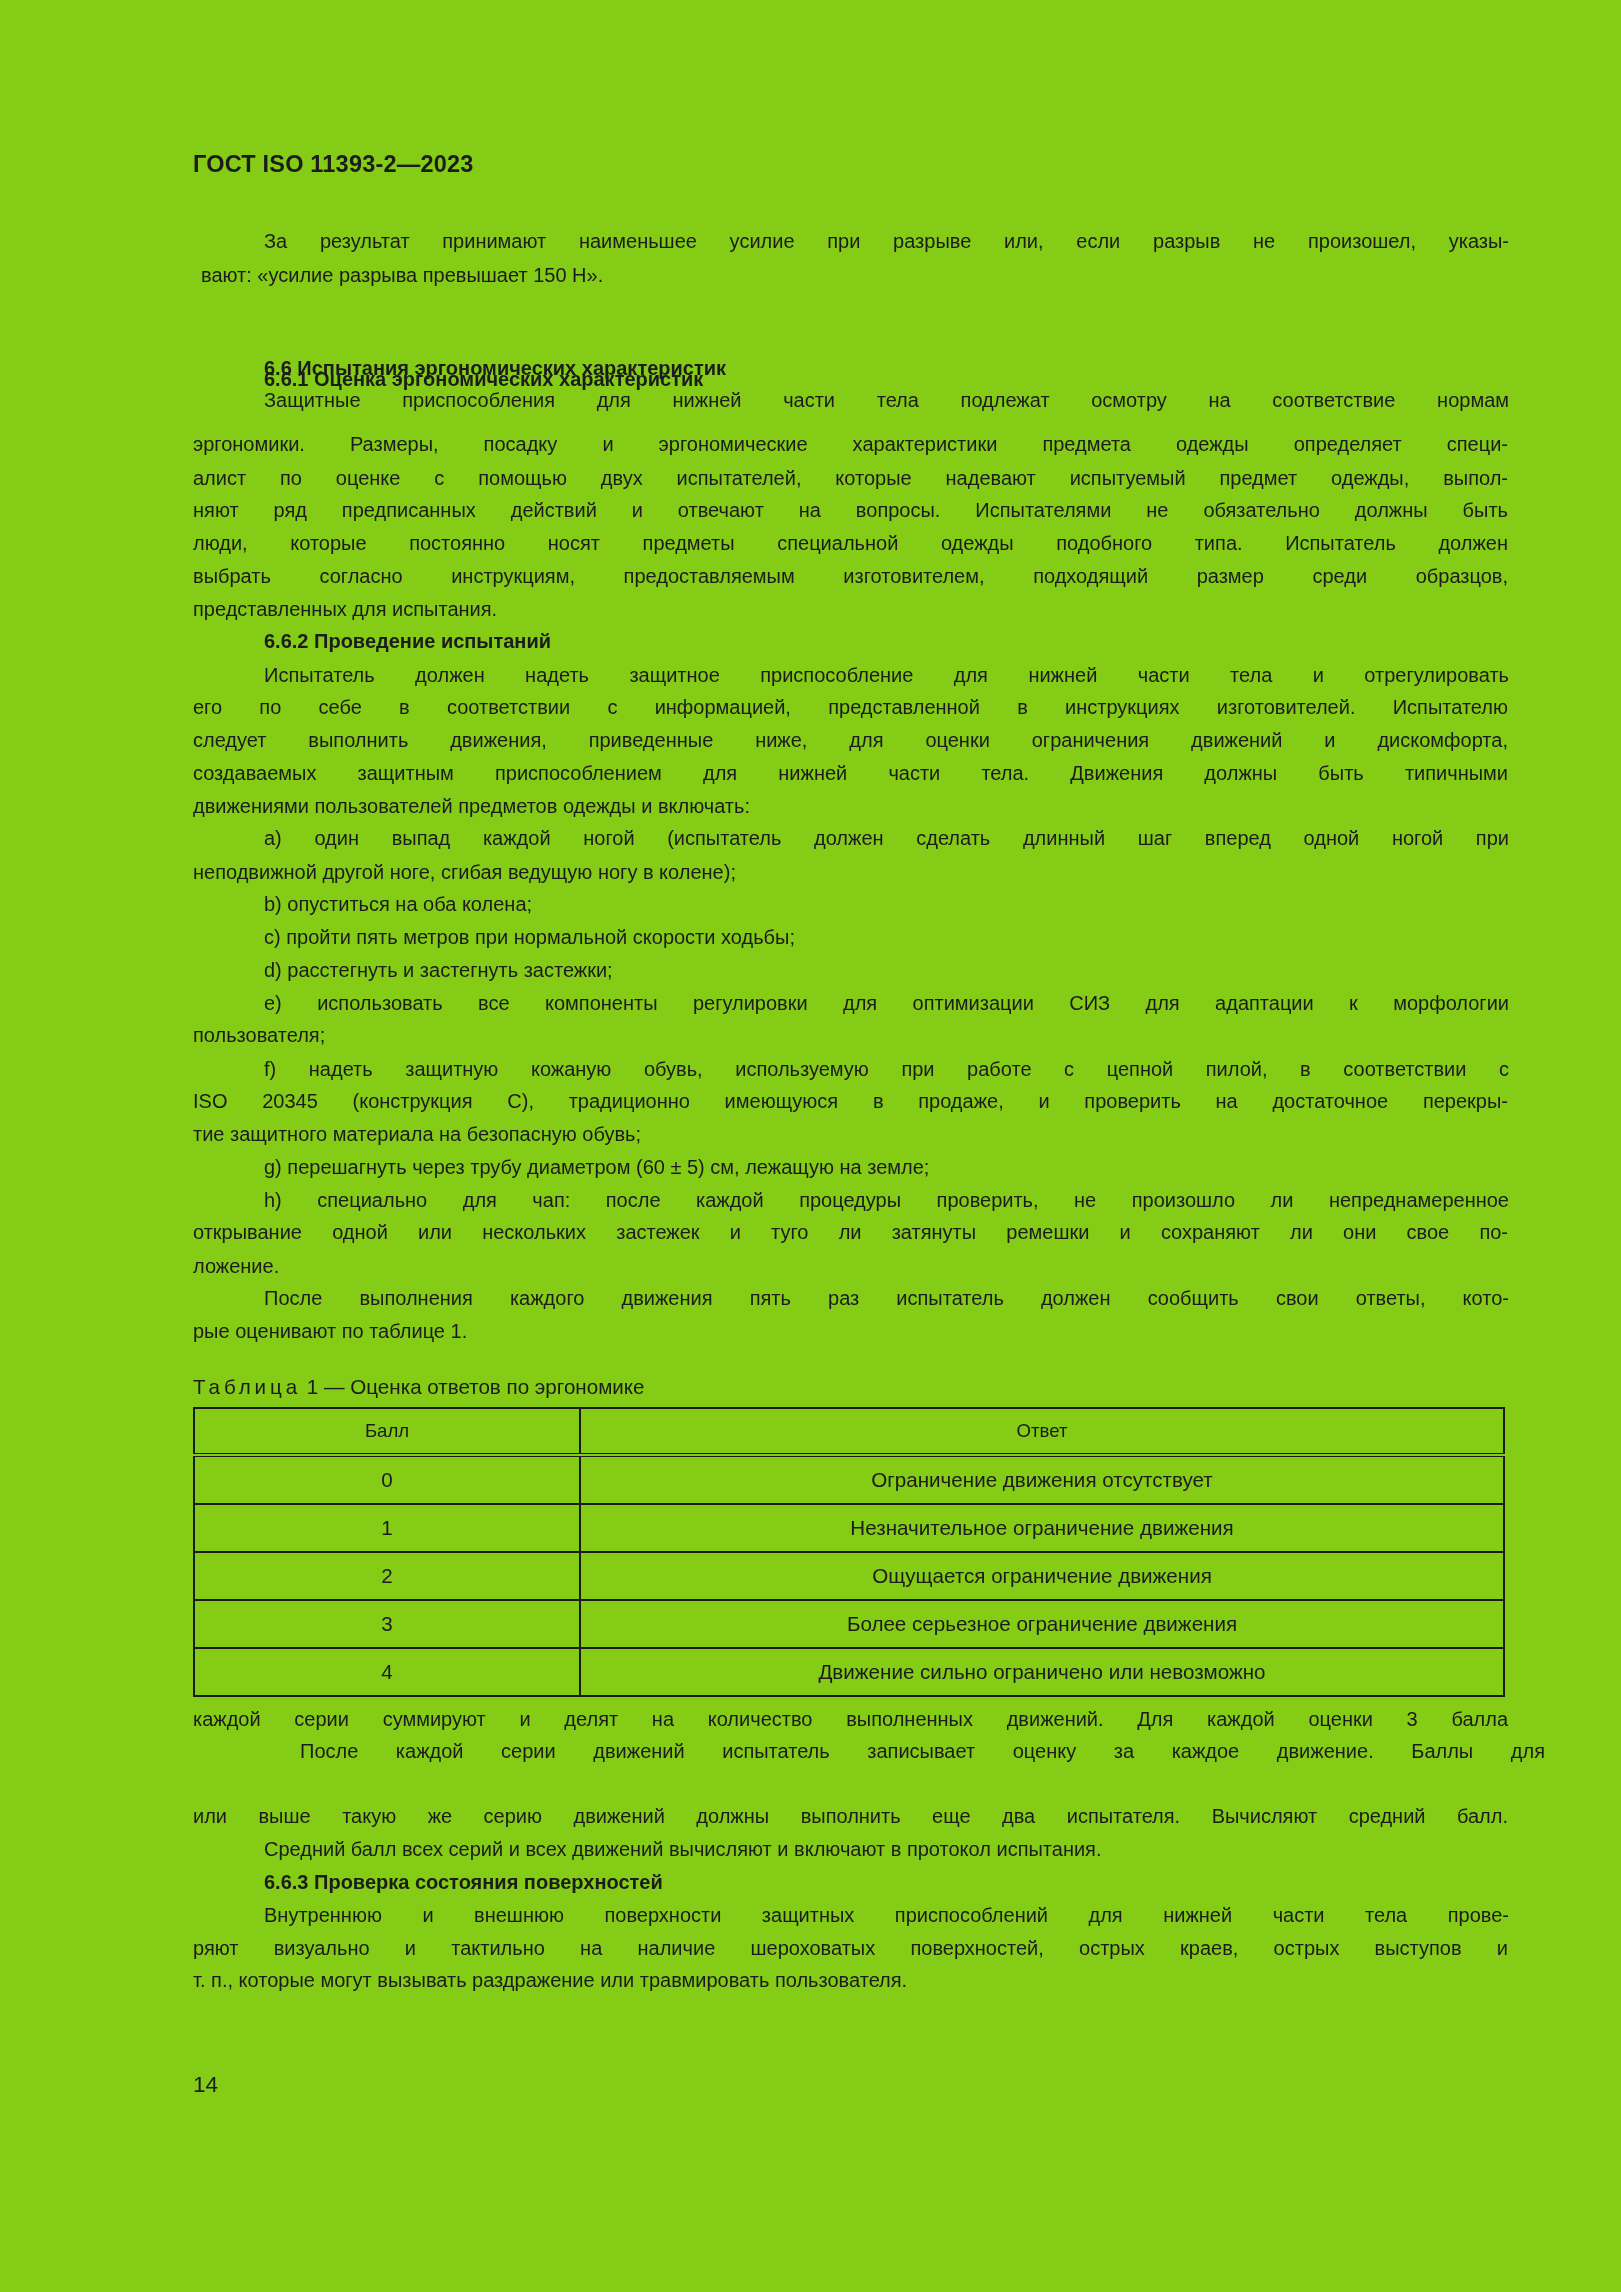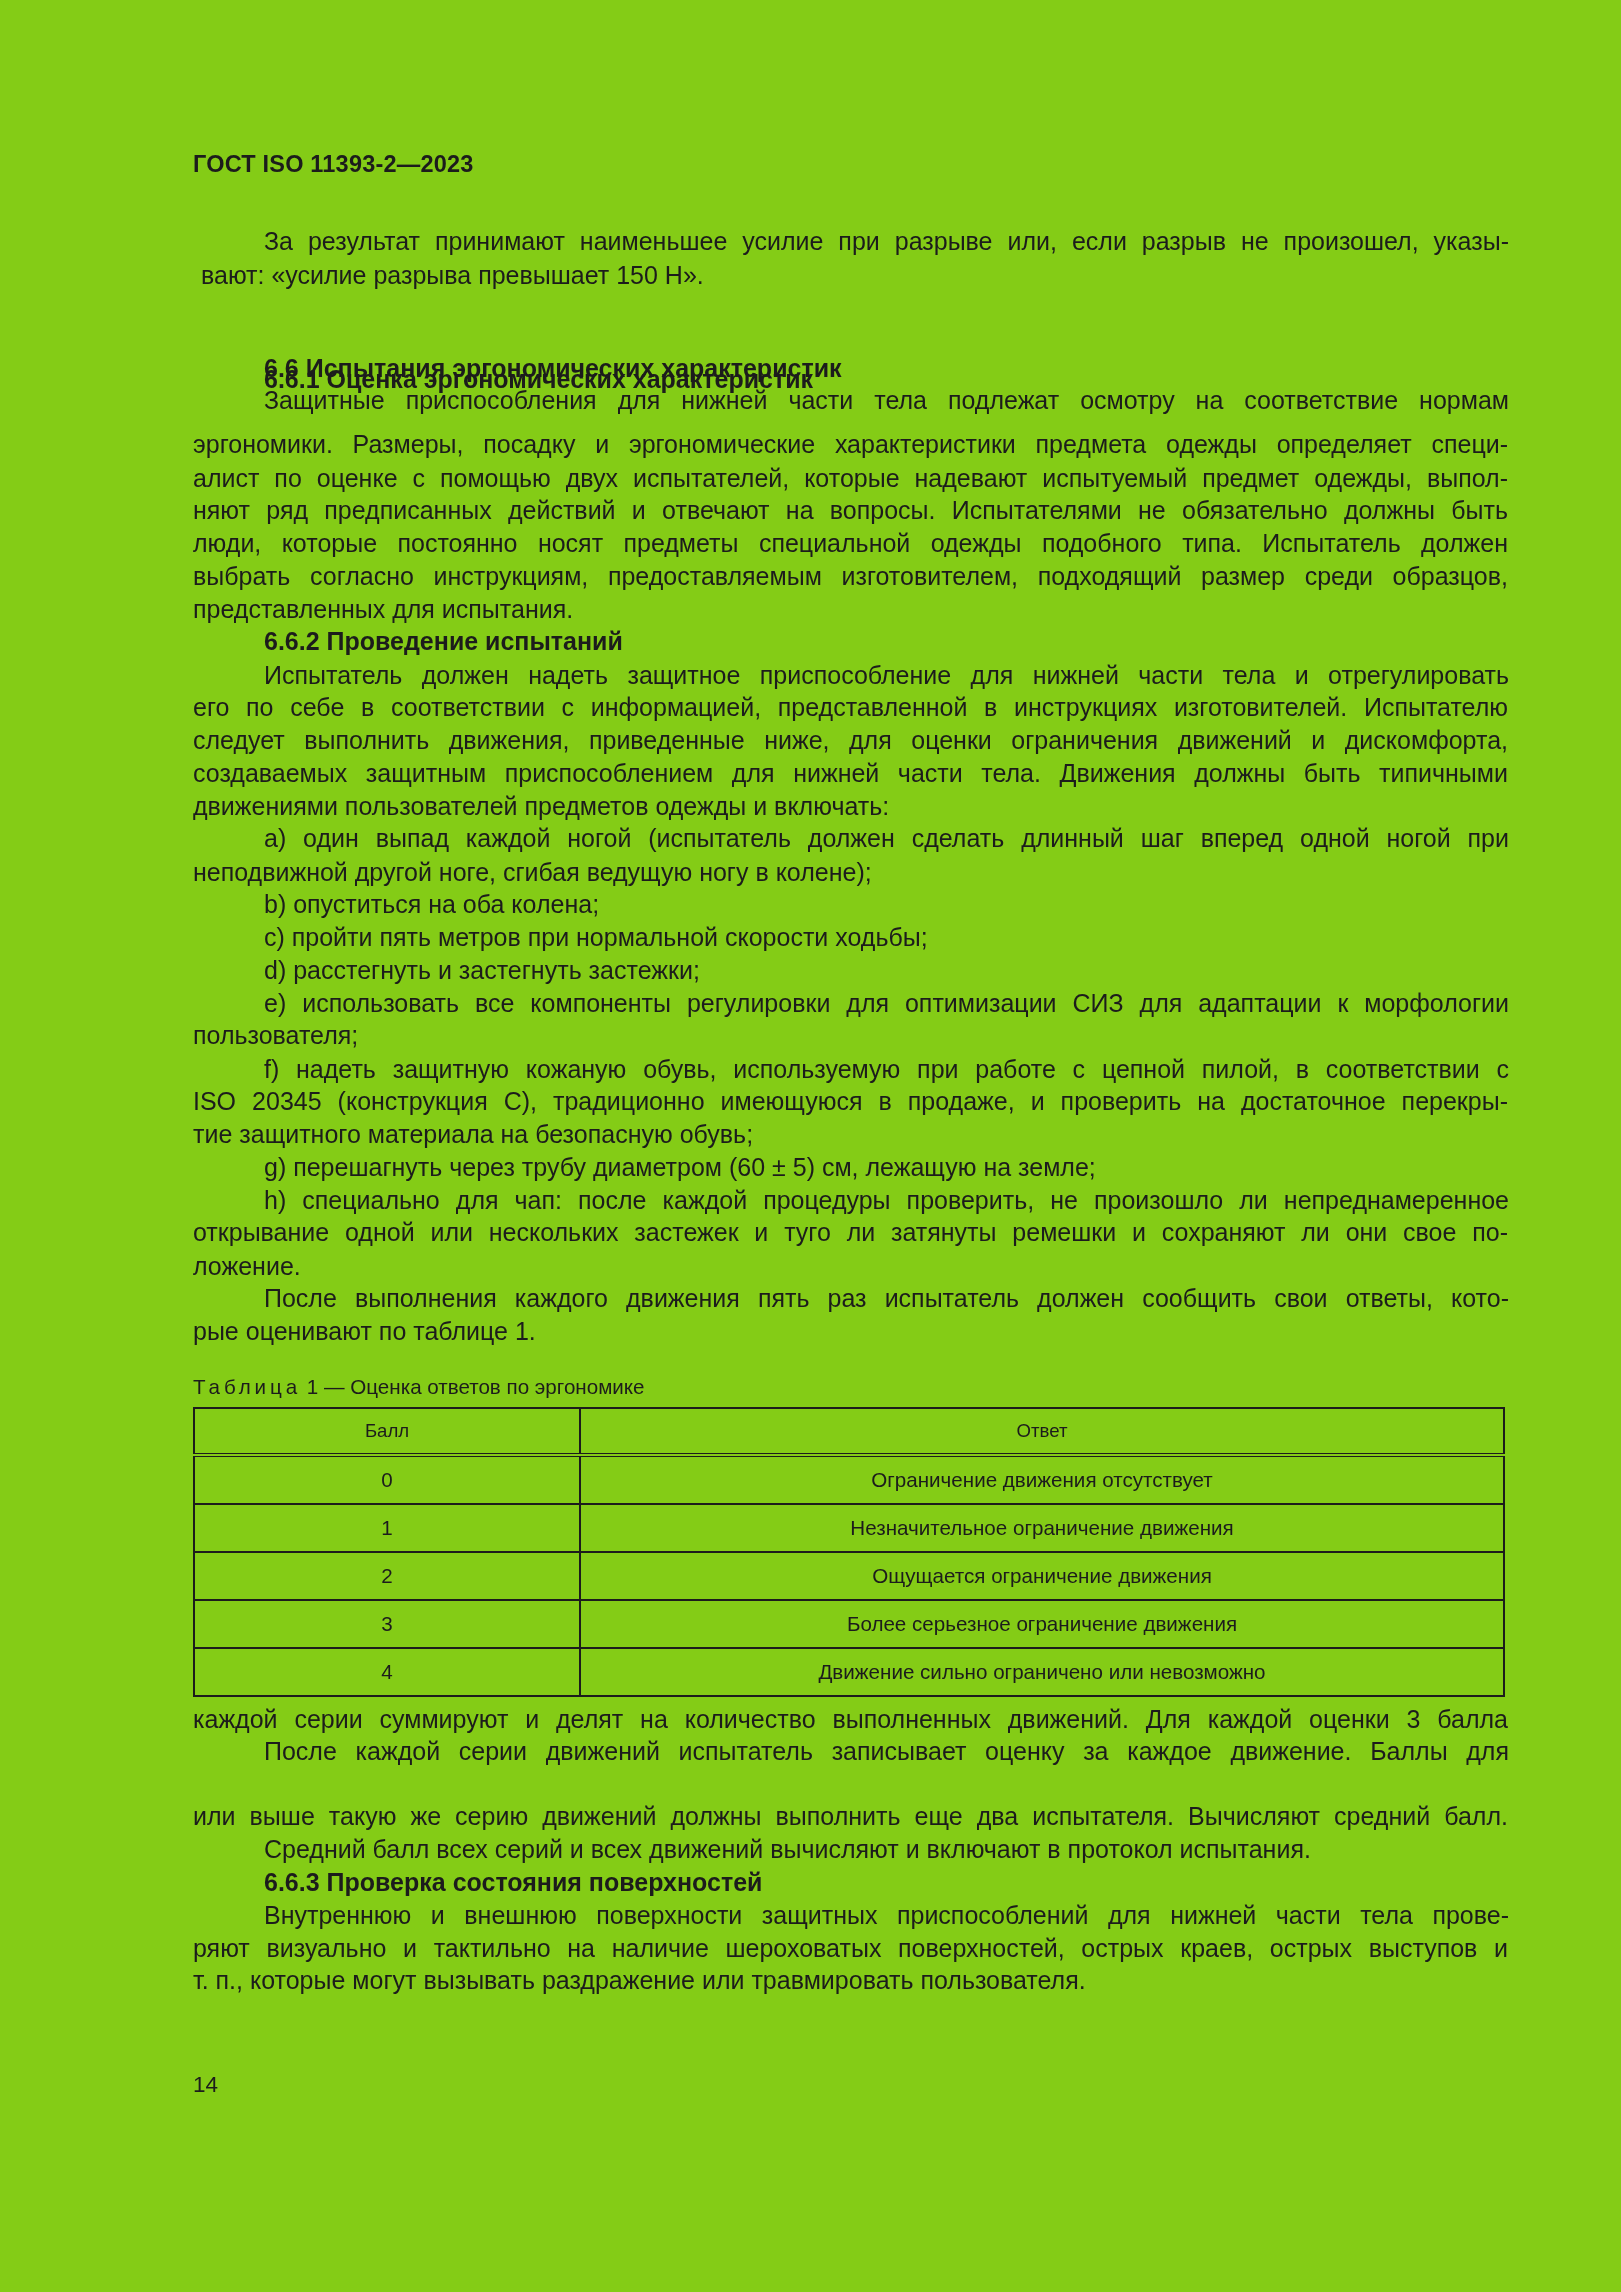--- a/index.html
+++ b/index.html
@@ -1,20 +1,20 @@
 <!DOCTYPE html>
 <html><head>
 <meta charset="utf-8">
 <style>
   html, body { margin: 0; padding: 0; background: #ffffff; }
   body { width: 1621px; height: 2293px; position: relative; overflow: hidden;
          font-family: "Liberation Sans", sans-serif; color: #1c1c1c; }
   .page { position: absolute; left: 0; top: 0; width: 1621px; height: 2293px; background: #84cc16; padding-left: 36px; }
   .doc-code { position: absolute; left: 193px; top: 151px; font-size: 23.5px; font-weight: bold; letter-spacing: 0.2px; }
-  .line { position: absolute; left: 193px; width: 1315px; font-size: 25px; line-height: 29px; white-space: nowrap;
+  .line { position: absolute; left: 193px; width: 1315px; font-size: 20px; line-height: 29px; white-space: nowrap;
           text-align-last: justify; text-align: justify; }
   .line.last { text-align-last: left; }
   .line.ind { left: 264px; width: 1245px; }
   .line.bold { font-weight: bold; }
   .caption { position: absolute; left: 193px; top: 1374px; font-size: 20.6px; line-height: 25.5px; white-space: nowrap; }
   .caption .spaced { letter-spacing: 3.9px; }
   table.t1 { position: absolute; left: 193px; top: 1407px; width: 1312px; border-collapse: collapse;
              font-size: 20.6px; }
   table.t1 td, table.t1 th { border: 2px solid #1c1c1c; text-align: center; font-weight: normal; padding: 0; }
   table.t1 th { height: 44px; font-size: 18.6px; border-bottom: 4.9px double #1c1c1c; margin-left: 17px; }
@@ -55,21 +55,21 @@
       <div class="line last" style="top: 1021px;">пользователя;</div>
       <div class="line ind" style="top: 1055px;">f) надеть защитную кожаную обувь, используемую при работе с цепной пилой, в соответствии с</div>
       <div class="line" style="top: 1087px;">ISO 20345 (конструкция С), традиционно имеющуюся в продаже, и проверить на достаточное перекры-</div>
       <div class="line last" style="top: 1120px;">тие защитного материала на безопасную обувь;</div>
       <div class="line ind last" style="top: 1153px;">g) перешагнуть через трубу диаметром (60 ± 5) см, лежащую на земле;</div>
       <div class="line ind" style="top: 1186px;">h) специально для чап: после каждой процедуры проверить, не произошло ли непреднамеренное</div>
       <div class="line" style="top: 1218px;">открывание одной или нескольких застежек и туго ли затянуты ремешки и сохраняют ли они свое по-</div>
       <div class="line last" style="top: 1252px;">ложение.</div>
       <div class="line ind" style="top: 1284px;">После выполнения каждого движения пять раз испытатель должен сообщить свои ответы, кото-</div>
       <div class="line last" style="top: 1317px;">рые оценивают по таблице 1.</div>
-      <div class="line ind" style="top: 1737px;">После каждой серии движений испытатель записывает оценку за каждое движение. Баллы для</div>
+      <div class="line ind" style="top: 1737px; margin-left: 36px;">После каждой серии движений испытатель записывает оценку за каждое движение. Баллы для</div>
       <div class="line" style="top: 1695px; margin-top: 10px;">каждой серии суммируют и делят на количество выполненных движений. Для каждой оценки 3 балла</div>
       <div class="line" style="top: 1802px;">или выше такую же серию движений должны выполнить еще два испытателя. Вычисляют средний балл.</div>
       <div class="line ind last" style="top: 1835px;">Средний балл всех серий и всех движений вычисляют и включают в протокол испытания.</div>
       <div class="line ind bold last" style="top: 1868px;">6.6.3 Проверка состояния поверхностей</div>
       <div class="line ind" style="top: 1901px;">Внутреннюю и внешнюю поверхности защитных приспособлений для нижней части тела прове-</div>
       <div class="line" style="top: 1934px;">ряют визуально и тактильно на наличие шероховатых поверхностей, острых краев, острых выступов и</div>
       <div class="line last" style="top: 1966px;">т. п., которые могут вызывать раздражение или травмировать пользователя.</div>
     </div>
 
   <div class="caption">

